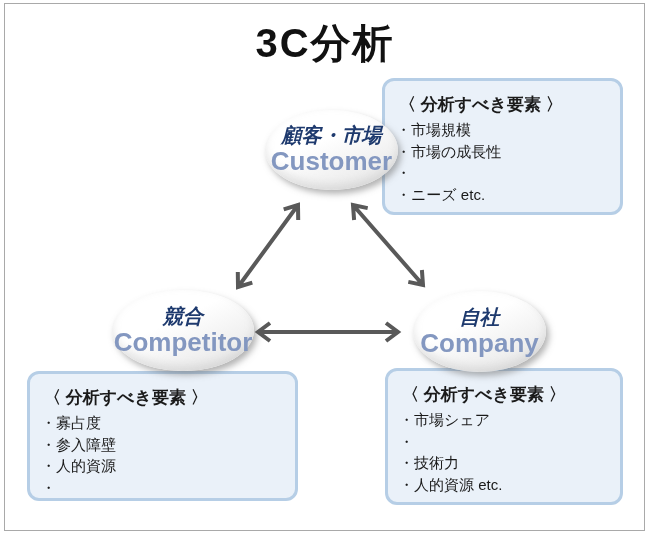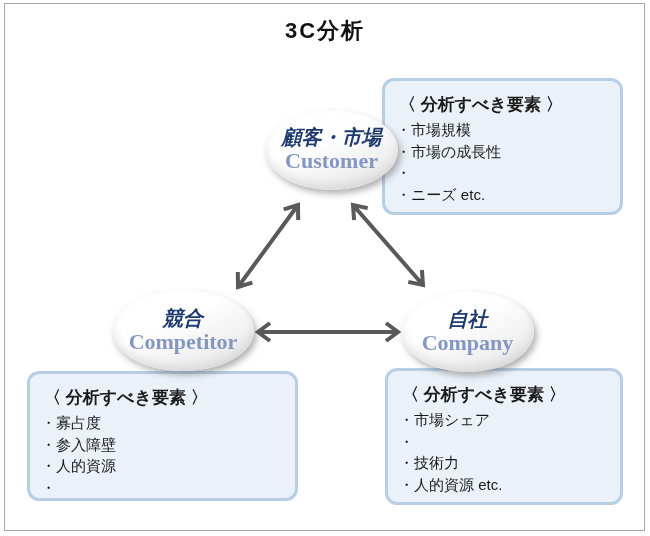--- a/index.html
+++ b/index.html
@@ -15,21 +15,21 @@
     position: absolute;
     left: 4px; top: 3px; right: 5px; bottom: 5px;
     border: 1px solid var(--frame-border, #a9a9a9);
     pointer-events: none;
   }
   .title {
     position: absolute;
     left: 0; top: 16px; width: 650px;
     margin: 0;
     text-align: center;
-    font-size: 22px;
+    font-size: 40px;
     font-weight: bold;
     letter-spacing: 2px;
     color: var(--title-text, #111111);
   }
   
   .panel {
     position: absolute;
     box-sizing: border-box;
     background: var(--panel-fill, #eaf1f9);
     border: 3px solid var(--panel-border, #b6cee6);
@@ -62,32 +62,32 @@
     display: flex;
     flex-direction: column;
     align-items: center;
     justify-content: center;
     z-index: 2;
     background: linear-gradient(155deg, var(--node-fill-top, #ffffff) 40%, #f0f0f0 72%, var(--node-fill-bottom, #e2e2e2) 100%);
     box-shadow: 3px 4px 6px rgba(105,105,105,0.5), inset 0 -5px 9px rgba(170,170,170,0.28);
   }
   .node-customer   { left: 265px; top: 110px; width: 133px; height: 80px; }
   .node-competitor { left: 112px; top: 290px; width: 142px; height: 81px; justify-content: center; }
-  .node-company    { left: 401px; top: 291px; width: 133px; height: 81px; }
+  .node-company    { left: 413px; top: 291px; width: 133px; height: 81px; }
   .node-jp {
     font-size: 20px;
     font-weight: bold;
     line-height: 1.15;
     color: var(--node-jp-text, #1e3a6e);
     white-space: nowrap;
     font-style: italic;
   }
   .node-en {
-    font-family: Liberation Serif, serif;
-    font-size: 22px;
+    font-family: Liberation Sans, sans-serif;
+    font-size: 26px;
     font-weight: bold;
     line-height: 1.1;
     color: var(--node-en-text, #8397c0);
     white-space: nowrap;
   }
   .arrows {
     position: absolute;
     left: 0; top: 0;
     z-index: 3;
     pointer-events: none;

